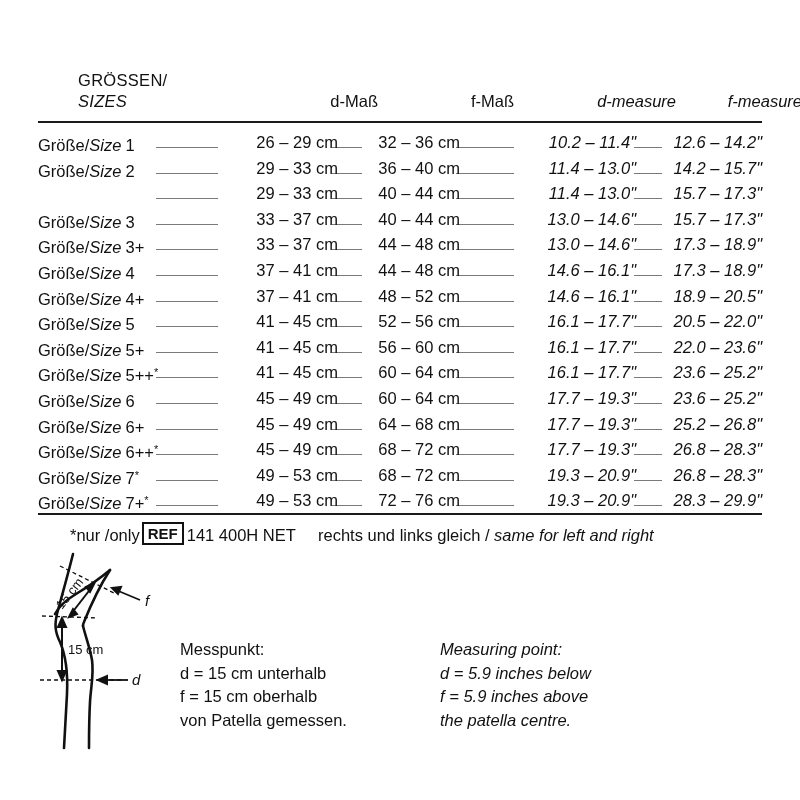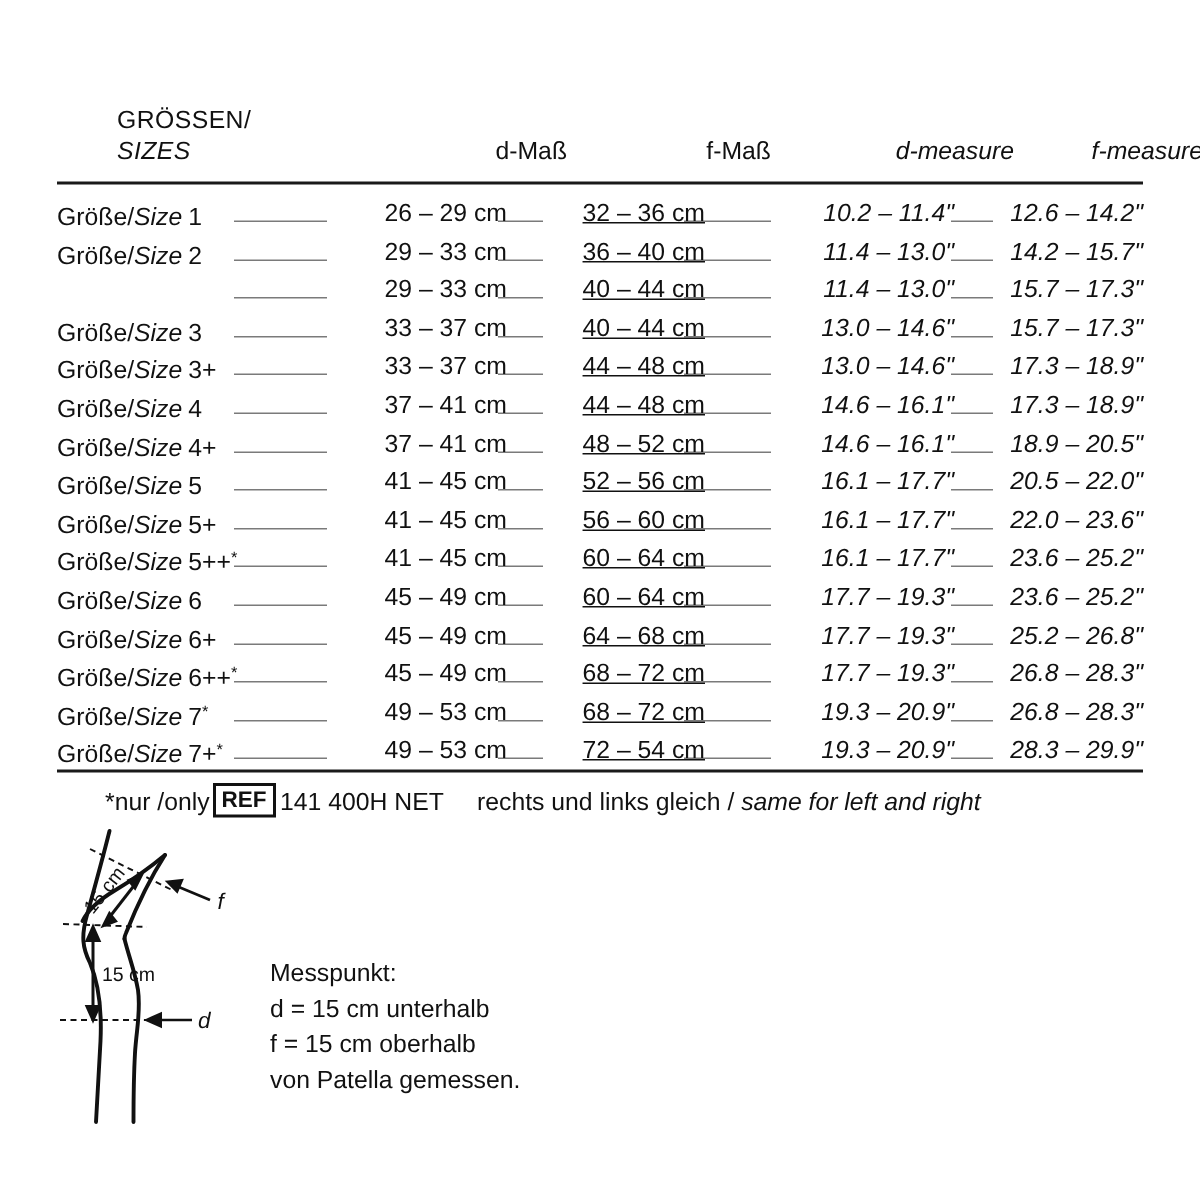--- a/index.html
+++ b/index.html
@@ -96,21 +96,21 @@
 
   .cell {
     position: absolute;
     top: 0;
     text-align: right;
     white-space: nowrap;
   }
   .cell.it { font-style: italic; }
 
   .c-dmass    { right: 424px; }
-  .c-fmass    { right: 292px; text-decoration: underline; }
+  .c-fmass    { right: 302px; }
   .c-dmeas    { right: 126px; }
   .c-fmeas    { right: 0px;   }
 
   
   .leader {
     position: absolute;
     height: 0;
     border-top: 1.5px solid #7a7a7a;
     top: 17px;
   }
@@ -345,21 +345,21 @@
         <div class="cell c-dmeas it">19.3 – 20.9"</div>
         <div class="cell c-fmeas it">26.8 – 28.3"</div>
       </div>
       <div class="row">
         <div class="size-label"><span>Größe/</span><span class="it" style="margin-right: 4px;">Size</span><span>7+</span><span class="sup">*</span></div>
         <div class="leader ld-1"></div>
         <div class="leader ld-2"></div>
         <div class="leader ld-3"></div>
         <div class="leader ld-4"></div>
         <div class="cell c-dmass">49 – 53 cm</div>
-        <div class="cell c-fmass">72 – 54 cm</div>
+        <div class="cell c-fmass">72 – 76 cm</div>
         <div class="cell c-dmeas it">19.3 – 20.9"</div>
         <div class="cell c-fmeas it">28.3 – 29.9"</div>
       </div>
     </div>
 
   <div class="rule rule-bottom"></div>
 
   <div class="footnote">
     <div class="fn-left">
       <span>*nur /only</span><span class="ref-box">REF</span><span>141 400H NET</span>
@@ -418,14 +418,20 @@
     </svg>
   </div>
 
   <div class="note note-de">
     <div>Messpunkt:</div>
     <div>d = 15 cm unterhalb</div>
     <div>f = 15 cm oberhalb</div>
     <div>von Patella gemessen.</div>
   </div>
 
+  <div class="note note-en">
+    <div>Measuring point:</div>
+    <div>d = 5.9 inches below</div>
+    <div>f = 5.9 inches above</div>
+    <div>the patella centre.</div>
+  </div>
 
 </div>
 
 </body></html>

